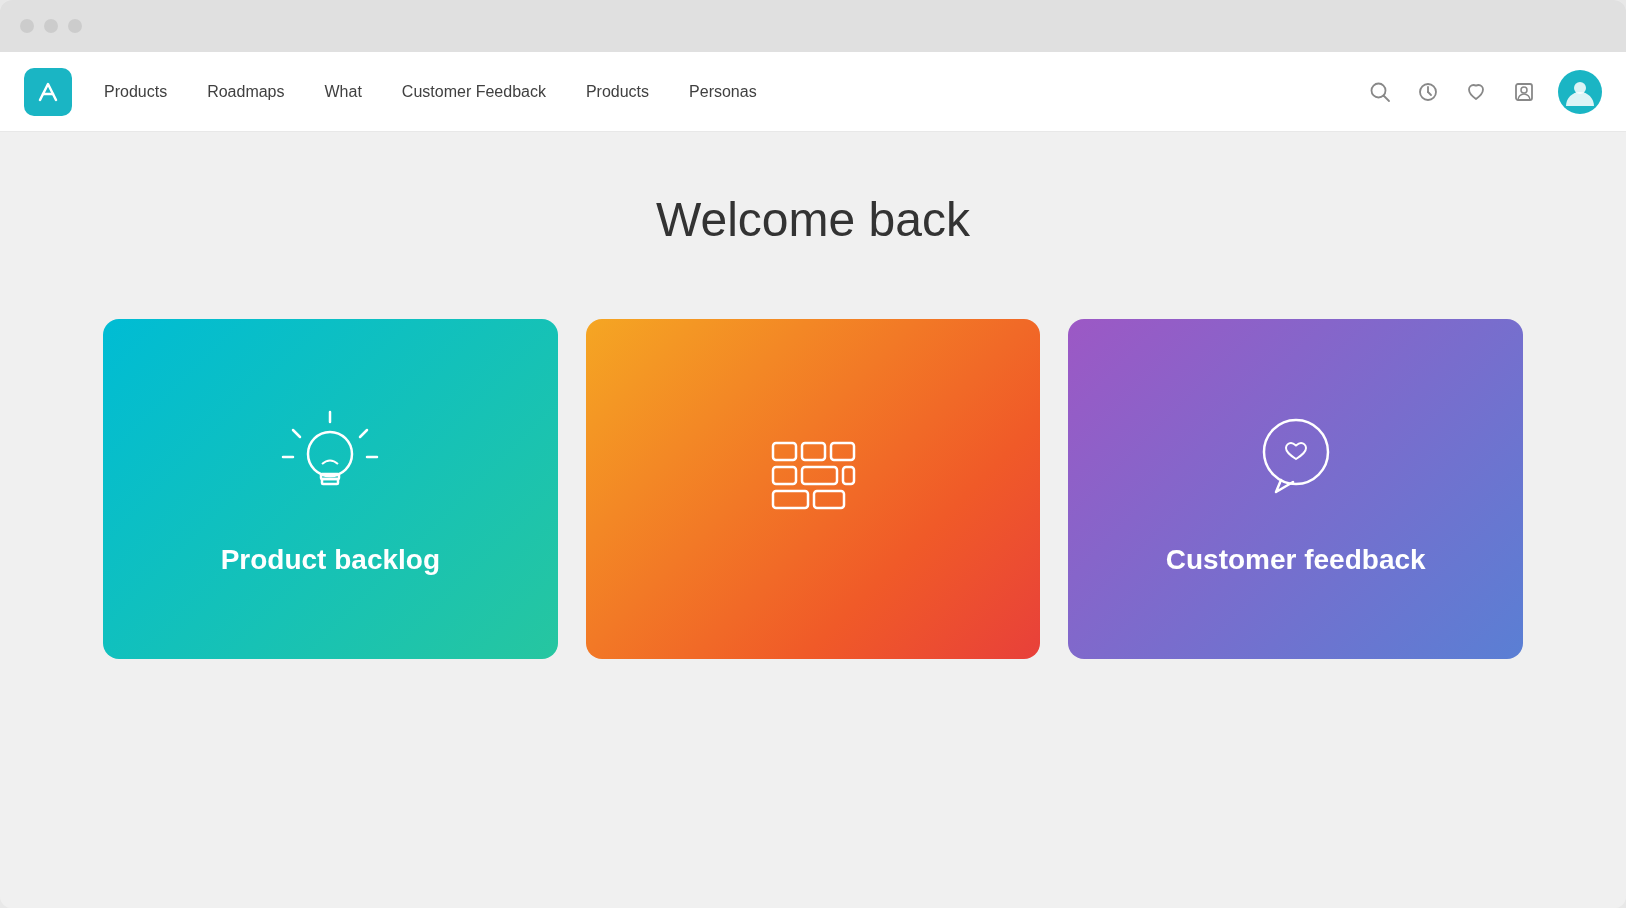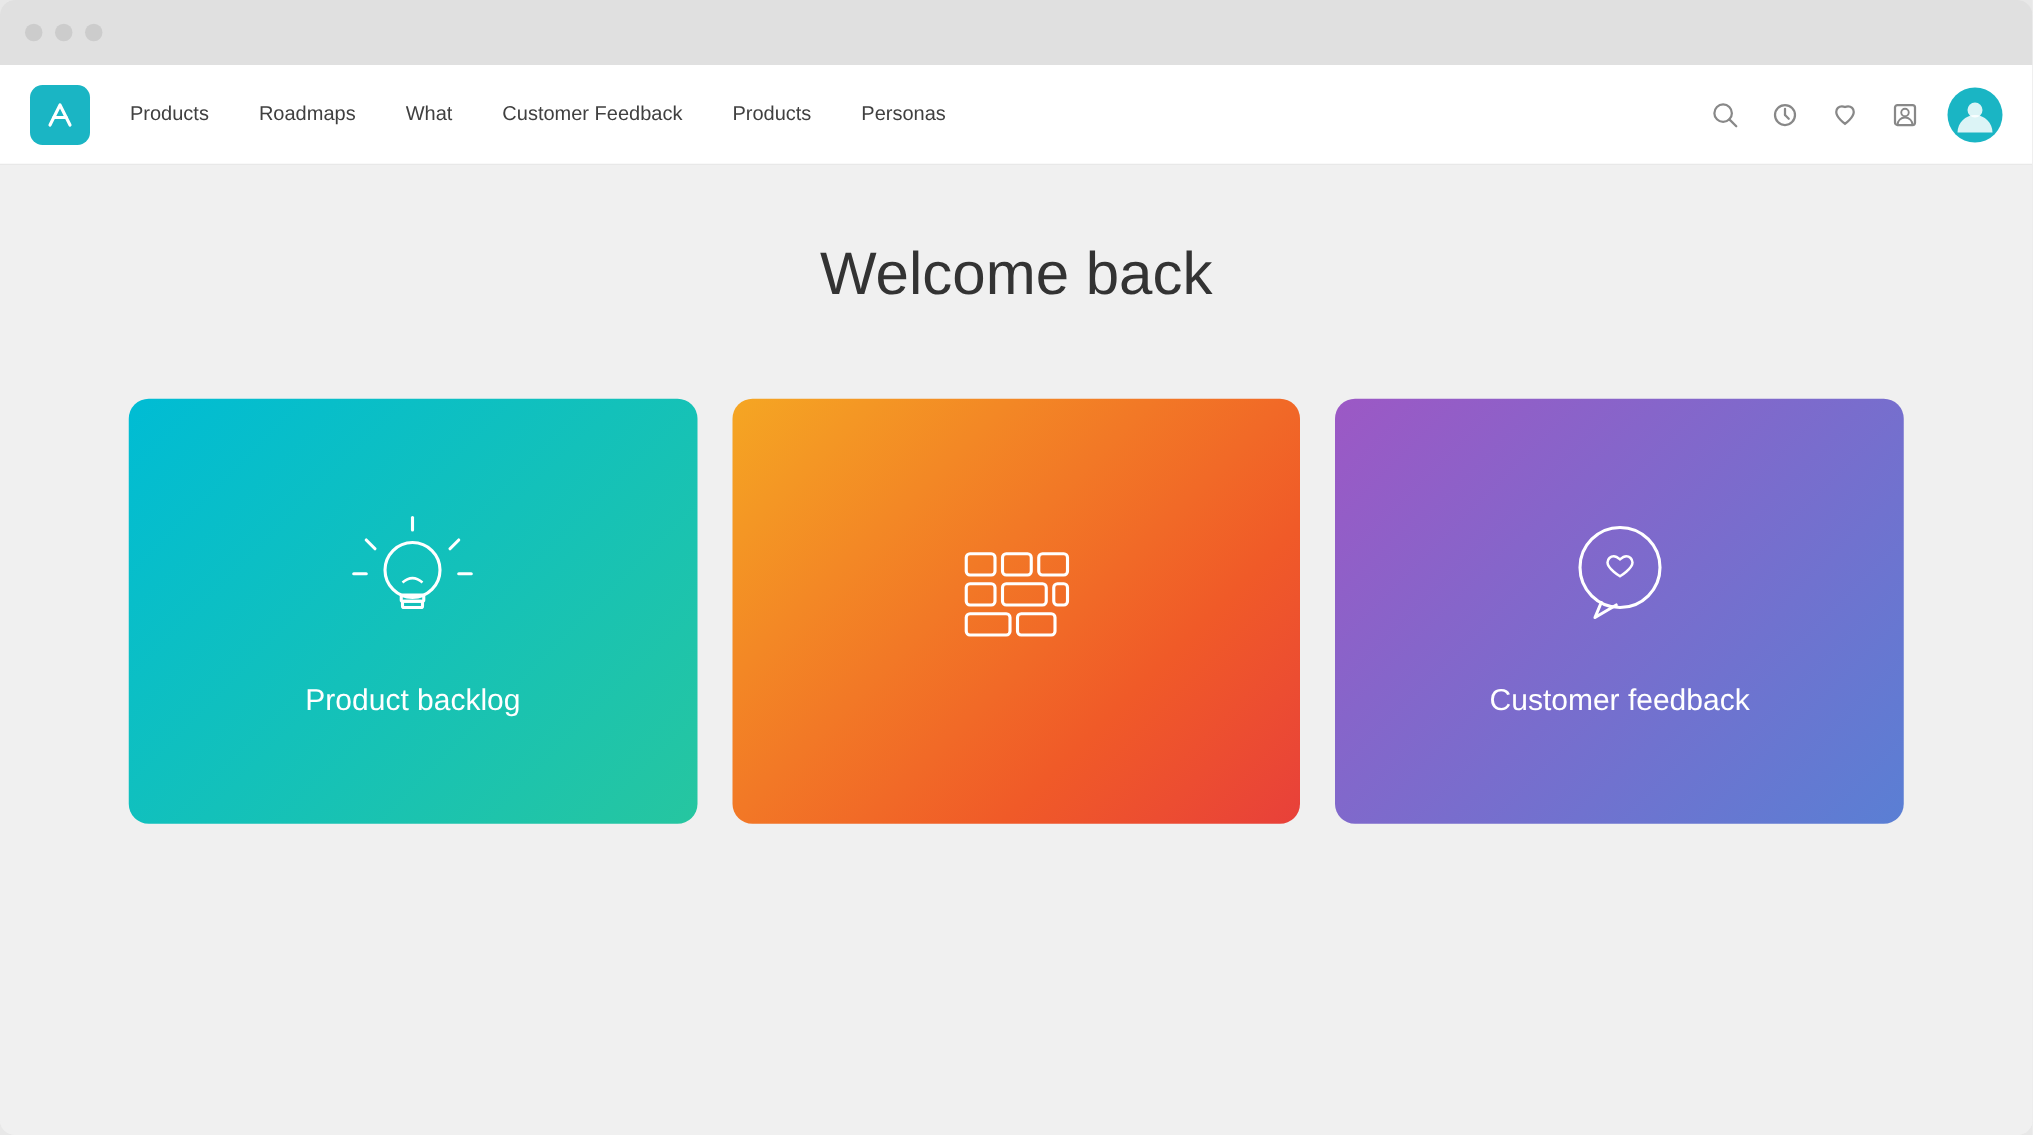--- a/index.html
+++ b/index.html
@@ -175,23 +175,23 @@
 
     .card-feedback {
       background: linear-gradient(135deg, #9c58c5 0%, #5a7fd4 100%);
     }
 
     .card-icon {
       margin-bottom: 28px;
     }
 
     .card-label {
-      font-size: 24px;
+      font-size: 28px;
       color: #fff;
-      font-weight: 400;
+      font-weight: 700;
     }
 
     
     .bulb-icon svg,
     .grid-icon svg,
     .chat-heart-icon svg {
       width: 110px;
       height: 110px;
     }
   </style>

